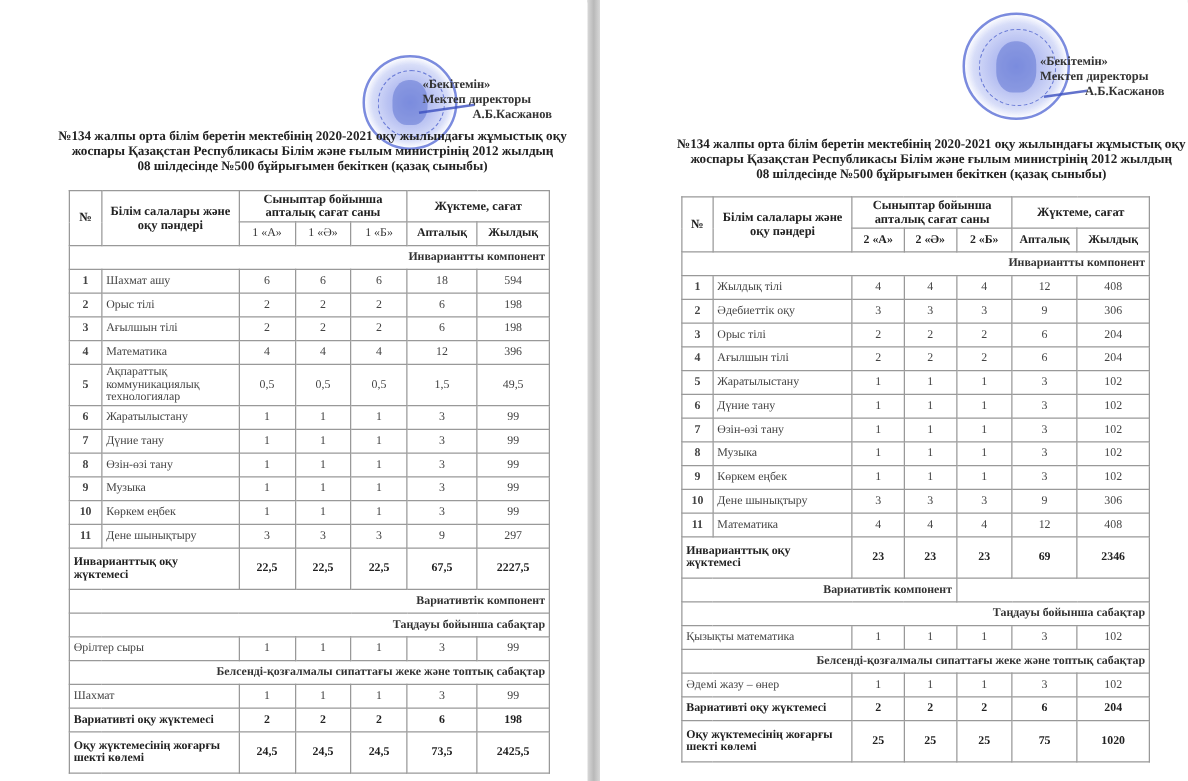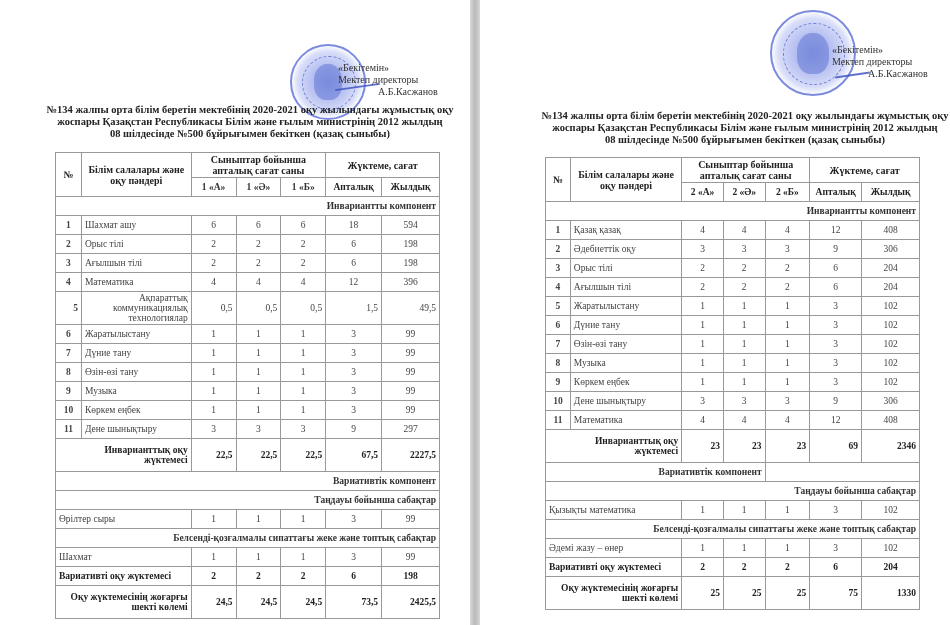--- a/index.html
+++ b/index.html
@@ -3,35 +3,35 @@
 <meta charset="utf-8">
 <style>
   html,body{margin:0;padding:0;}
   body{width:950px;height:625px;background:#ffffff;position:relative;overflow:hidden;font-family:"Liberation Serif",serif;color:#222;}
   .page{position:absolute;top:0;background:#fff;}
   #page-left{left:0;width:470px;height:625px;}
   #page-right{left:480px;width:470px;height:625px;}
   .gutter{position:absolute;left:470px;top:0;width:10px;height:625px;background:linear-gradient(to right,#d8d8d8,#b9b9b9,#d8d8d8);}
   .topline{position:absolute;left:0;top:0;width:950px;height:2px;background:#cfcfcf;}
   .approval{position:absolute;font-size:10px;line-height:12px;color:#333;}
-  .approval div{white-space:nowrap;}
+  .approval div{white-space:nowrap;font-weight:bold;}
   .stamp{position:absolute;border-radius:50%;border:2px solid #5b6fd6;background:radial-gradient(circle,#7f8fe6 0%,#a9b4f0 35%,#cfd6f7 60%,rgba(255,255,255,0.2) 72%);opacity:0.8;}
   .stamp .inner{position:absolute;left:14%;top:14%;width:72%;height:72%;border-radius:50%;border:1px dashed #4a5fcf;}
   .stamp .emblem{position:absolute;left:30%;top:25%;width:40%;height:50%;border-radius:45% 45% 40% 40%;background:#3d55c8;opacity:0.55;}
   .signature{position:absolute;height:2px;background:#3b4fbf;transform:rotate(-8deg);opacity:0.8;}
   .title{position:absolute;text-align:center;font-weight:bold;font-size:10.5px;line-height:12px;color:#222;}
   table{position:absolute;border-collapse:collapse;font-size:9.5px;color:#444;}
   td,th{border:1px solid #999;padding:1px 3px;height:16px;}
-  th{font-weight:bold;text-align:center;color:#333;}
+  th{font-weight:normal;text-align:center;color:#333;}
   .hdr{font-size:10px;color:#333;}
   .b{font-weight:bold;color:#222;}
   .c{text-align:center;}
   .section td{text-align:right;font-weight:bold;color:#333;}
   .num{text-align:center;font-weight:bold;width:18px;}
-  .tall td{height:30px;text-align:right;}
+  .tall td{height:30px;}
 </style>
 </head>
 <body>
 
 <div class="topline"></div>
 
 <div class="page" id="page-left">
   <div class="stamp" style="left:290px;top:44px;width:72px;height:72px;">
       <div class="inner"></div>
       <div class="emblem"></div>
@@ -274,21 +274,21 @@
       <th class="b">Апталық</th>
       <th class="b">Жылдық</th>
     </tr>
     <tr class="section">
           <td colspan="7">Инвариантты компонент</td>
         </tr>
     </tbody>
       <tbody id="right-rows">
         <tr>
           <td class="num">1</td>
-          <td>Қазақ қазақ</td>
+          <td>Жылдық тілі</td>
           <td class="c">4</td>
           <td class="c">4</td>
           <td class="c">4</td>
           <td class="c">12</td>
           <td class="c">408</td>
         </tr>
         <tr>
           <td class="num">2</td>
           <td>Әдебиеттік оқу</td>
           <td class="c">3</td>
@@ -421,17 +421,17 @@
       <td class="c b">2</td>
       <td class="c b">6</td>
       <td class="c b">204</td>
     </tr>
     <tr class="tall">
       <td colspan="2" class="b">Оқу жүктемесінің жоғарғы шекті көлемі</td>
       <td class="c b">25</td>
       <td class="c b">25</td>
       <td class="c b">25</td>
       <td class="c b">75</td>
-      <td class="c b">1330</td>
+      <td class="c b">1020</td>
     </tr>
   </tbody>
     </table>
 </div>
 
 </body></html>

